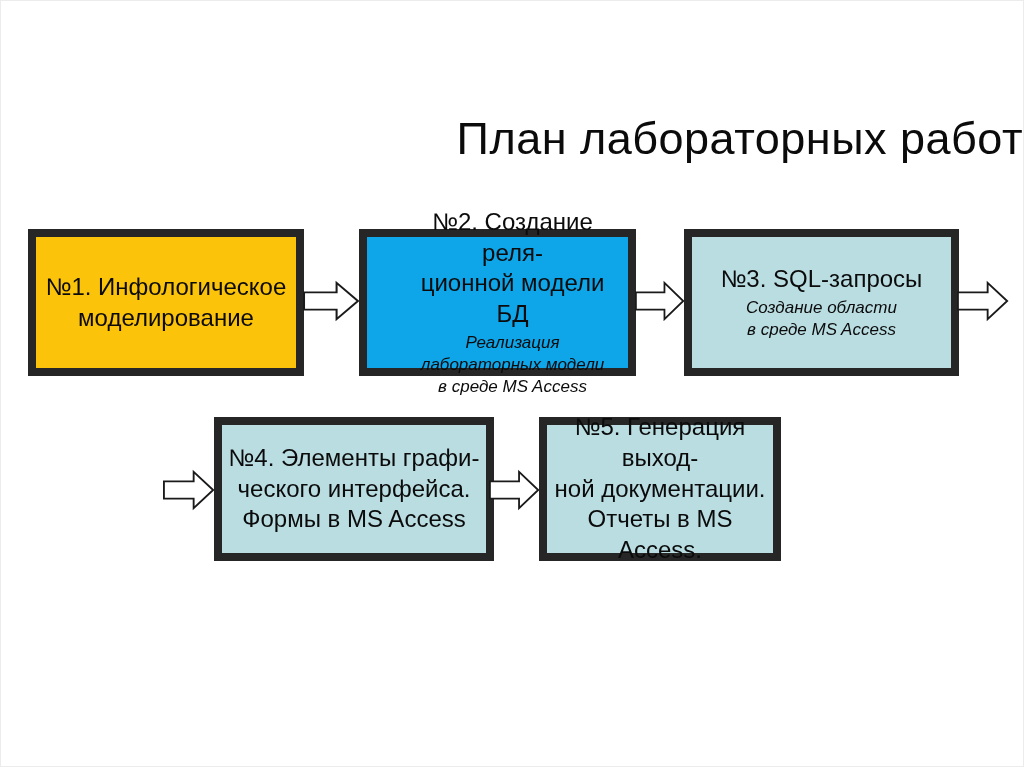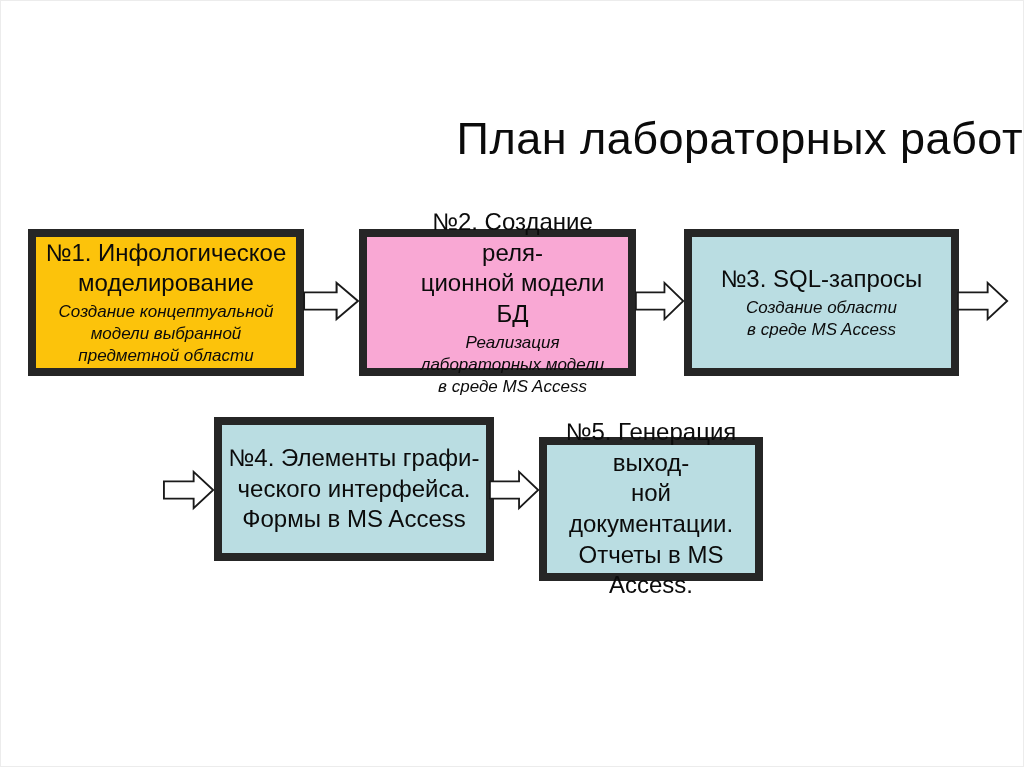--- a/index.html
+++ b/index.html
@@ -53,50 +53,47 @@
   }
   .box-subtitle:empty { display: none; }
   .flow-arrow { position: absolute; }
   .flow-arrow svg { display: block; width: 100%; height: 100%; }
 
   
   #box-lab1 { left: 27px;  top: 228px; width: 276px; height: 147px; }
   #box-lab2 { left: 358px; top: 228px; width: 277px; height: 147px; }
   #box-lab3 { left: 683px; top: 228px; width: 275px; height: 147px; text-align: center; }
   #box-lab4 { left: 213px; top: 416px; width: 280px; height: 144px; }
-  #box-lab5 { left: 538px; top: 436px; width: 224px; height: 144px; }
+  #box-lab5 { left: 538px; top: 416px; width: 242px; height: 144px; }
 
   #arrow-1 { left: 302px; top: 279px; width: 57px; height: 42px; }
   #arrow-2 { left: 634px; top: 279px; width: 50px; height: 42px; }
   #arrow-3 { left: 956px; top: 279px; width: 52px; height: 42px; }
   #arrow-4 { left: 162px; top: 468px; width: 52px; height: 42px; }
   #arrow-5 { left: 488px; top: 468px; width: 51px; height: 42px; }
 </style>
 </head>
 <body>
 
 <div class="slide">
 
   <div class="slide-title">План лабораторных работ</div>
 
   <div class="flow-box" id="box-lab1" style="background: rgb(252, 195, 11); border-color: rgb(38, 38, 38);">
     <div class="box-heading">№1. Инфологическое
 моделирование</div>
-    <div class="box-subtitle">Создание концептуальной
-модели выбранной
-предметной области</div>
   </div>
 
   <div class="flow-arrow" id="arrow-1">
     <svg viewBox="0 0 56 44" preserveAspectRatio="none" aria-hidden="true">
       <polygon points="1,13 33,13 33,3 54,22 33,41 33,31 1,31" fill="#FFFFFF" stroke="#1A1A1A" stroke-width="2" stroke-linejoin="miter"></polygon>
     </svg>
   </div>
 
-  <div class="flow-box" id="box-lab2" style="background: #f9a8d4; border-color: rgb(38, 38, 38); padding-left: 36px;">
+  <div class="flow-box" id="box-lab2" style="background: #0ea5e9; border-color: rgb(38, 38, 38); padding-left: 36px;">
     <div class="box-heading">№2. Создание реля-
 ционной модели БД</div>
     <div class="box-subtitle">Реализация лабораторных модели
 в среде MS Access</div>
   </div>
 
   <div class="flow-arrow" id="arrow-2">
     <svg viewBox="0 0 56 44" preserveAspectRatio="none" aria-hidden="true">
       <polygon points="1,13 33,13 33,3 54,22 33,41 33,31 1,31" fill="#FFFFFF" stroke="#1A1A1A" stroke-width="2" stroke-linejoin="miter"></polygon>
     </svg>

